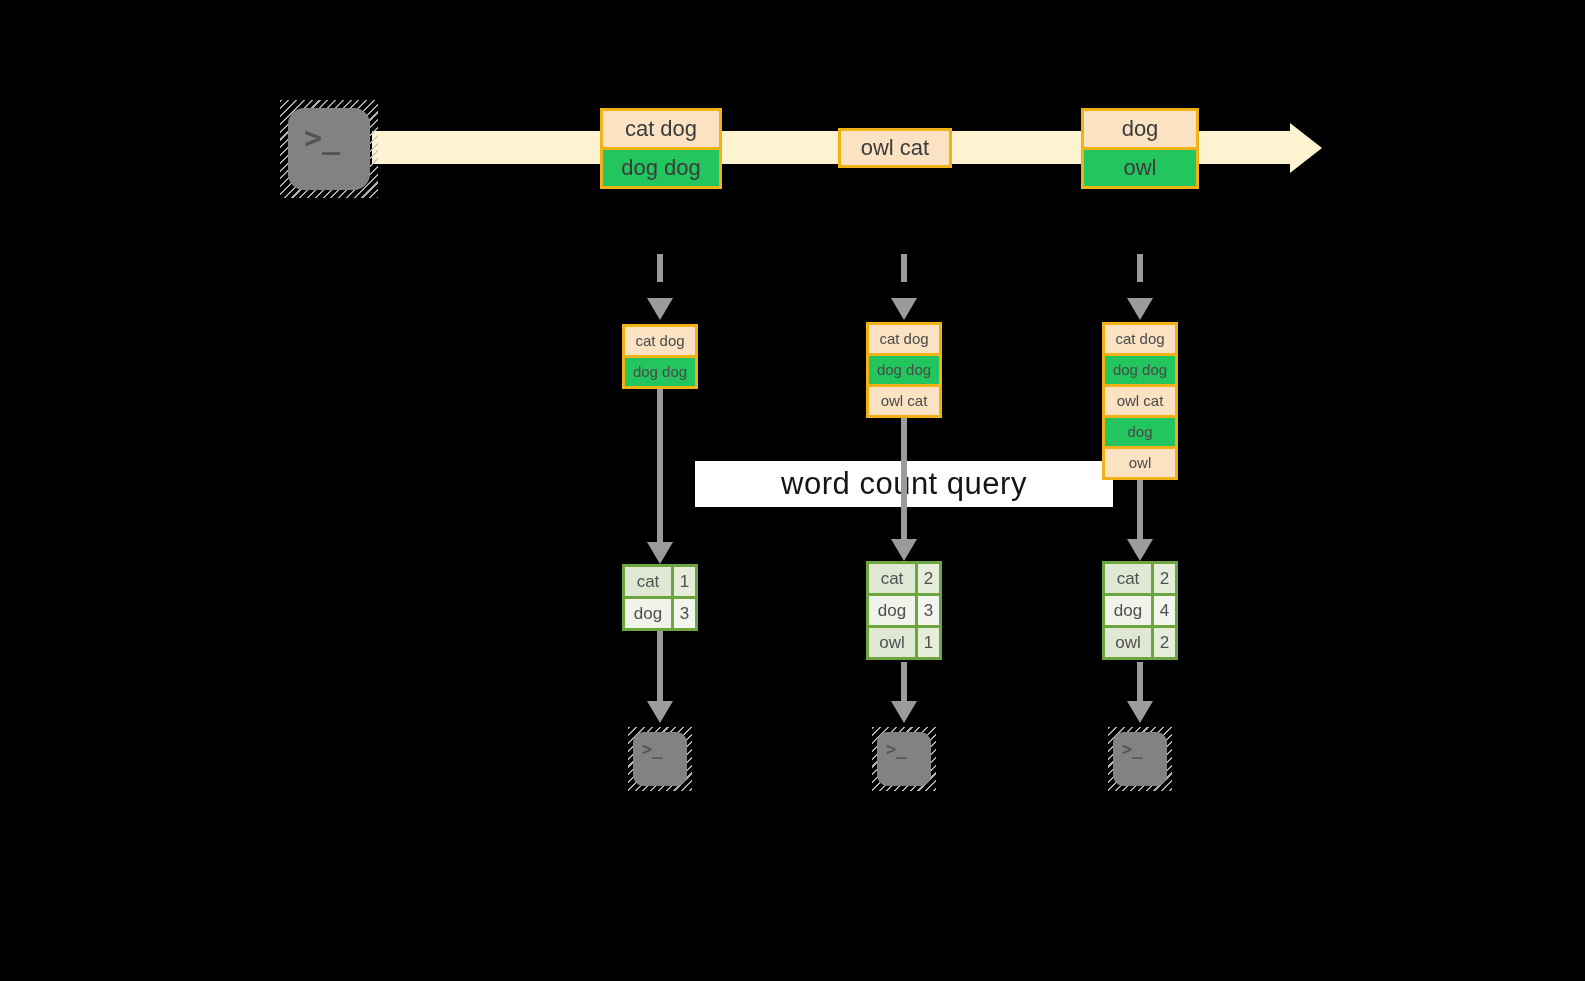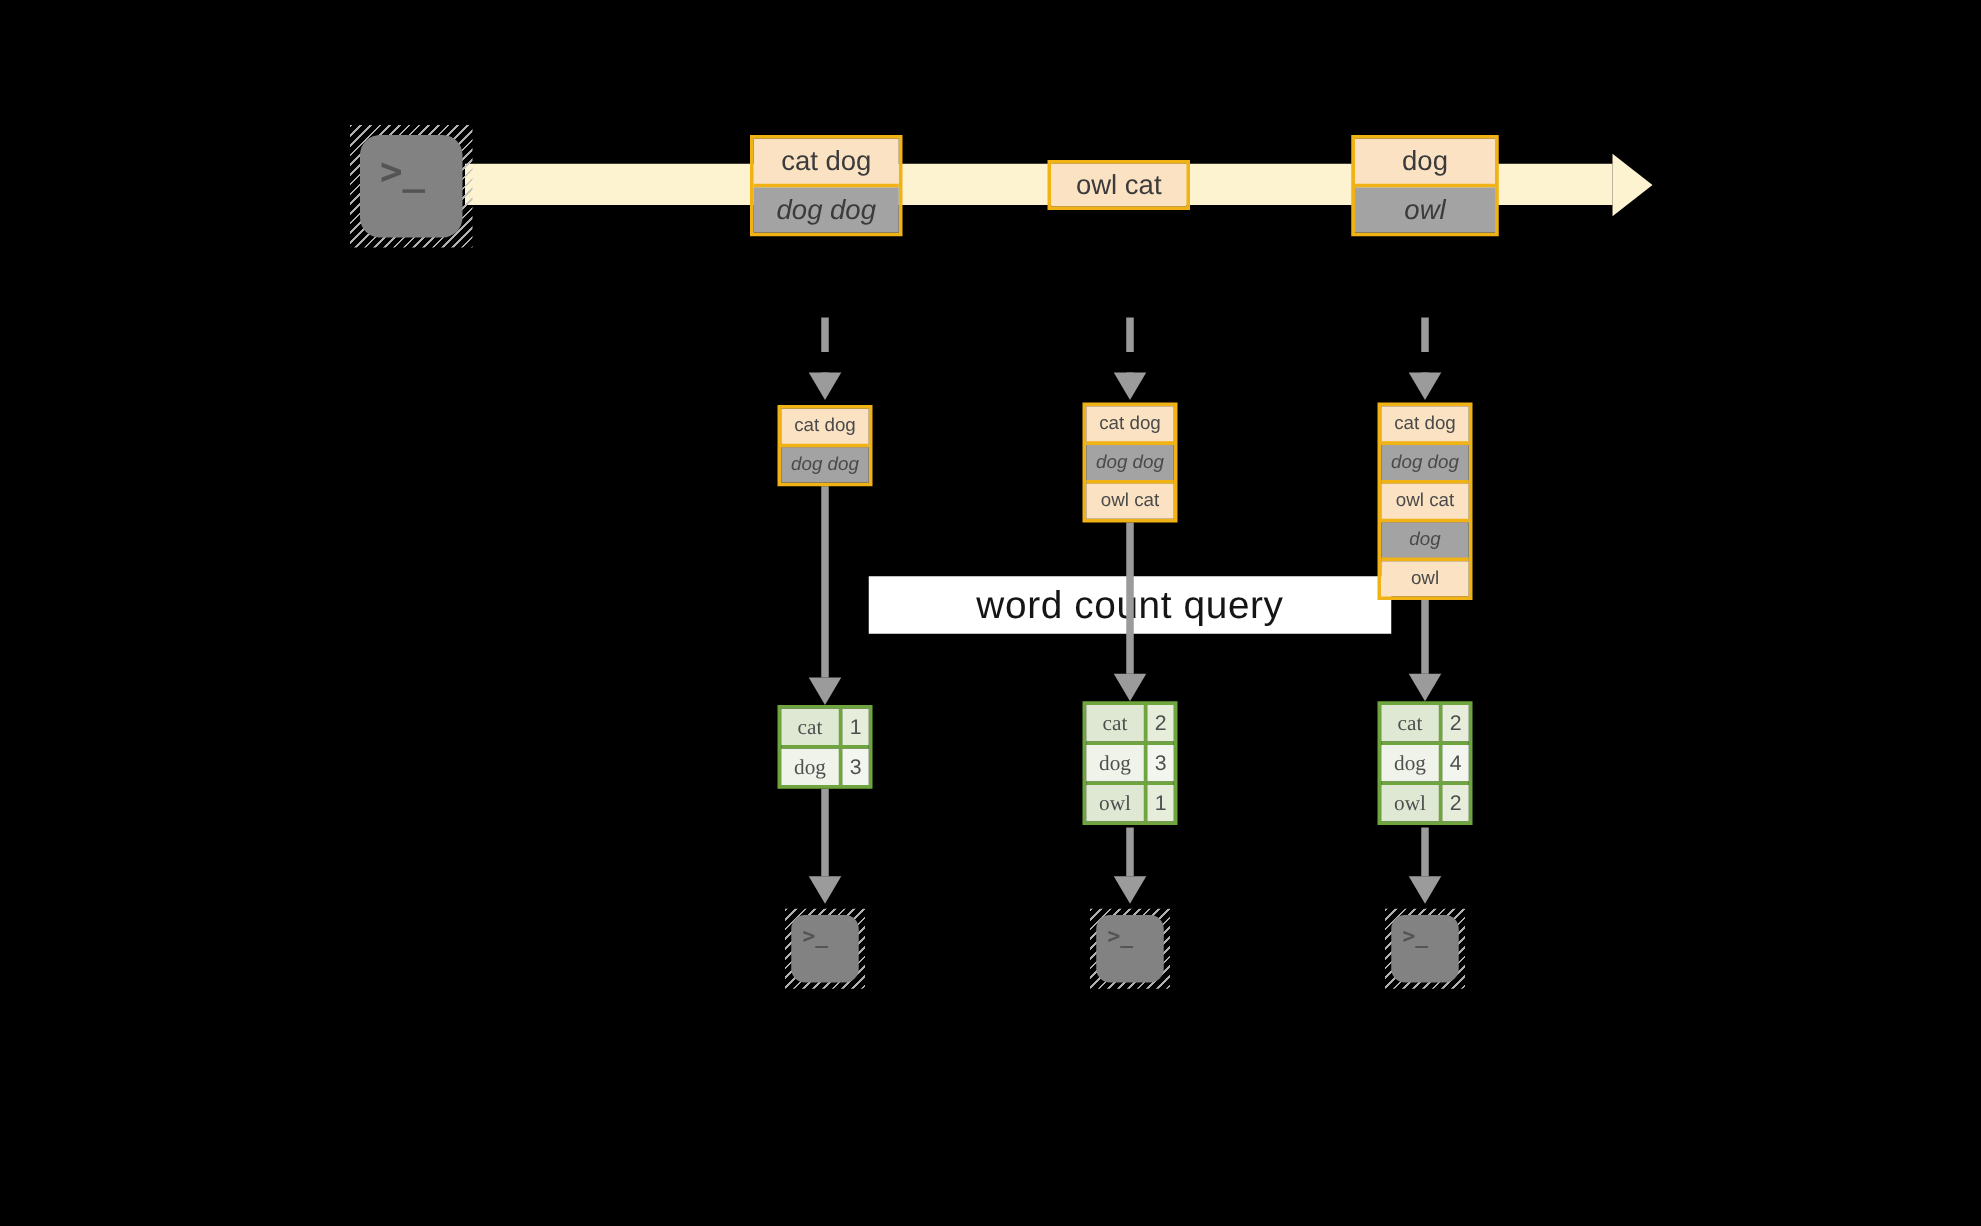--- a/index.html
+++ b/index.html
@@ -30,21 +30,21 @@
   }
   .event-row {
     height: 36px; line-height: 36px;
     text-align: center;
     font-size: 22px; color: #3b3b3b;
     border-bottom: 3px solid #f0b215;
   }
   .event-row:last-child { border-bottom: none; }
   .event-row.single { height: 34px; line-height: 34px; }
   .fill-dark  { background: #fae2c3; }
-  .fill-light { background: #a3a3a3; font-style: italic; }
+  .fill-light { background: #22c55e; }
 
   
   .dash-line {
     width: 6px; z-index: 2;
     background: repeating-linear-gradient(to bottom, #9b9b9b 0 28px, transparent 28px 44px);
   }
   .solid-line { width: 6px; background: #9b9b9b; z-index: 2; }
   .gray-head {
     width: 0; height: 0; z-index: 2;
     border-top: 22px solid #9b9b9b;
@@ -68,21 +68,21 @@
   .count-table {
     width: 76px; border: 3px solid #6fa53f;
     box-sizing: border-box; z-index: 3;
   }
   .count-row { display: flex; border-bottom: 3px solid #6fa53f; }
   .count-row:last-child { border-bottom: none; }
   .count-cell {
     height: 29px; line-height: 29px;
     text-align: center; font-size: 17px; color: #4f4f4f;
   }
-  .cell-word { width: 46px; border-right: 3px solid #6fa53f; font-family: Liberation Serif, serif; }
+  .cell-word { width: 46px; border-right: 3px solid #6fa53f; }
   .cell-num  { flex: 1; }
   .grow-dark  .count-cell { background: #dfe8d3; }
   .grow-light .count-cell { background: #eff3ea; }
   .grow-dark  .cell-num { background: #e6edda; }
   .grow-light .cell-num { background: #f3f6ef; }
 
   
   .terminal {
     z-index: 3;
     background: repeating-linear-gradient(135deg, rgba(195,195,195,0.9) 0 1.5px, transparent 1.5px 5.5px);

